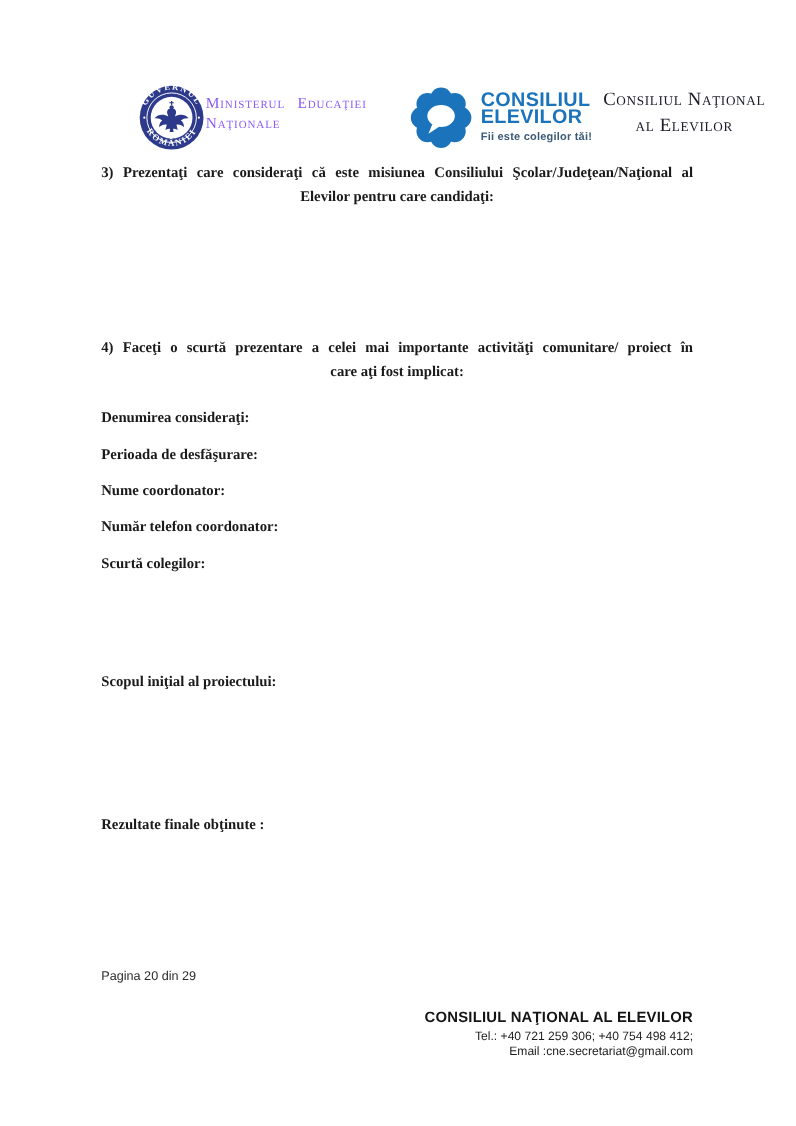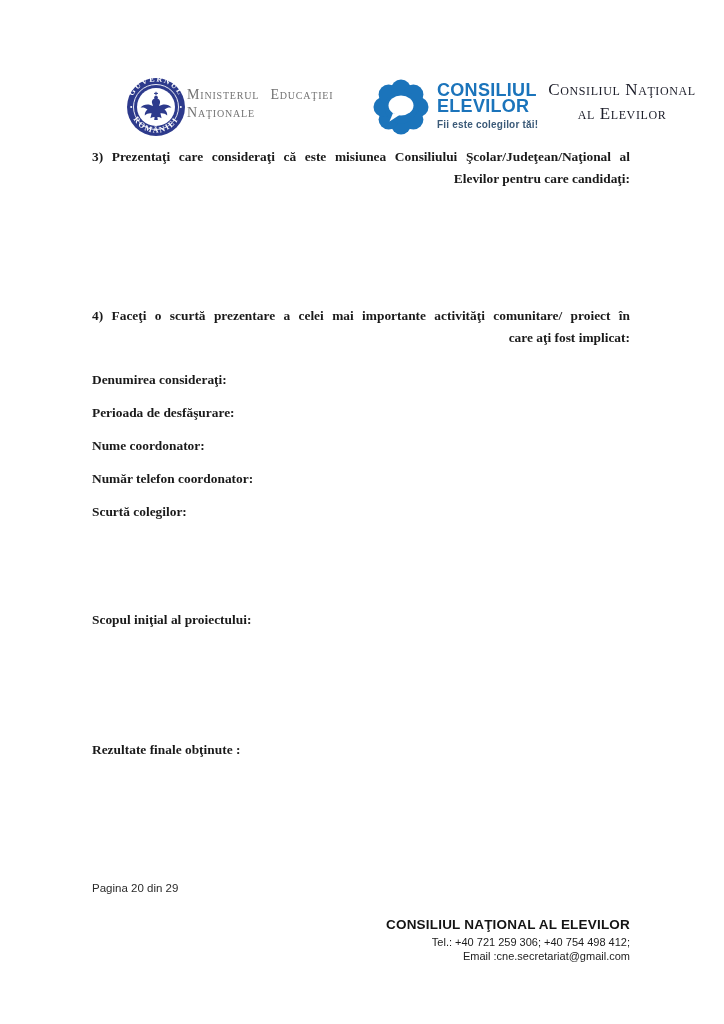--- a/index.html
+++ b/index.html
@@ -6,37 +6,37 @@
   .page {
     position:relative; width:724px; height:1024px; margin:0 auto;
     background:#ffffff; overflow:hidden;
     font-family:"Liberation Serif", serif; color:#1a1a1a;
   }
 
   
   .seal { position:absolute; left:126px; top:76px; }
   .ministry {
     position:absolute; left:187px; top:86px; width:150px;
-    font-variant:small-caps; color:#737373;
+    font-variant:small-caps; color:#8b5cf6;
     font-size:14px; line-height:17.5px; letter-spacing:0.8px; word-spacing:7px;
   }
   .flower { position:absolute; left:372px; top:78px; }
   .cne-text { position:absolute; left:437px; top:82px; font-family:"Liberation Sans", sans-serif; }
   .cne-title { color:#1b74bb; font-weight:bold; font-size:18px; line-height:16px; letter-spacing:0.3px; }
   .cne-tagline { color:#3b5a78; font-weight:bold; font-size:10px; margin-top:5px; letter-spacing:0.2px; }
   .org-title {
     position:absolute; left:536px; top:78px; width:172px; text-align:center;
     font-variant:small-caps; font-size:17px; line-height:24px;
     color:#1b1c28; letter-spacing:0.6px;
   }
 
   
   .q { position:absolute; left:92px; width:538px; font-weight:bold; font-size:13.4px; line-height:21.5px; color:#1a1a1a; }
   .q .jline { text-align:justify; text-align-last:justify; white-space:normal; }
-  .q .lline { text-align:right; }
+  .q .lline { text-align:center; }
   .q3 { top:146px; }
   .q4 { top:305px; }
   .field { position:absolute; left:92px; font-weight:bold; font-size:13.4px; color:#1a1a1a; }
   .f0 { top:372px; } .f1 { top:405px; } .f2 { top:438px; }
   .f3 { top:471px; } .f4 { top:504px; } .f5 { top:612px; } .f6 { top:742px; }
 
   
   .page-number {
     position:absolute; left:92px; top:882px;
     font-family:"Liberation Sans", sans-serif; font-size:11.5px; color:#2b2b2b;

